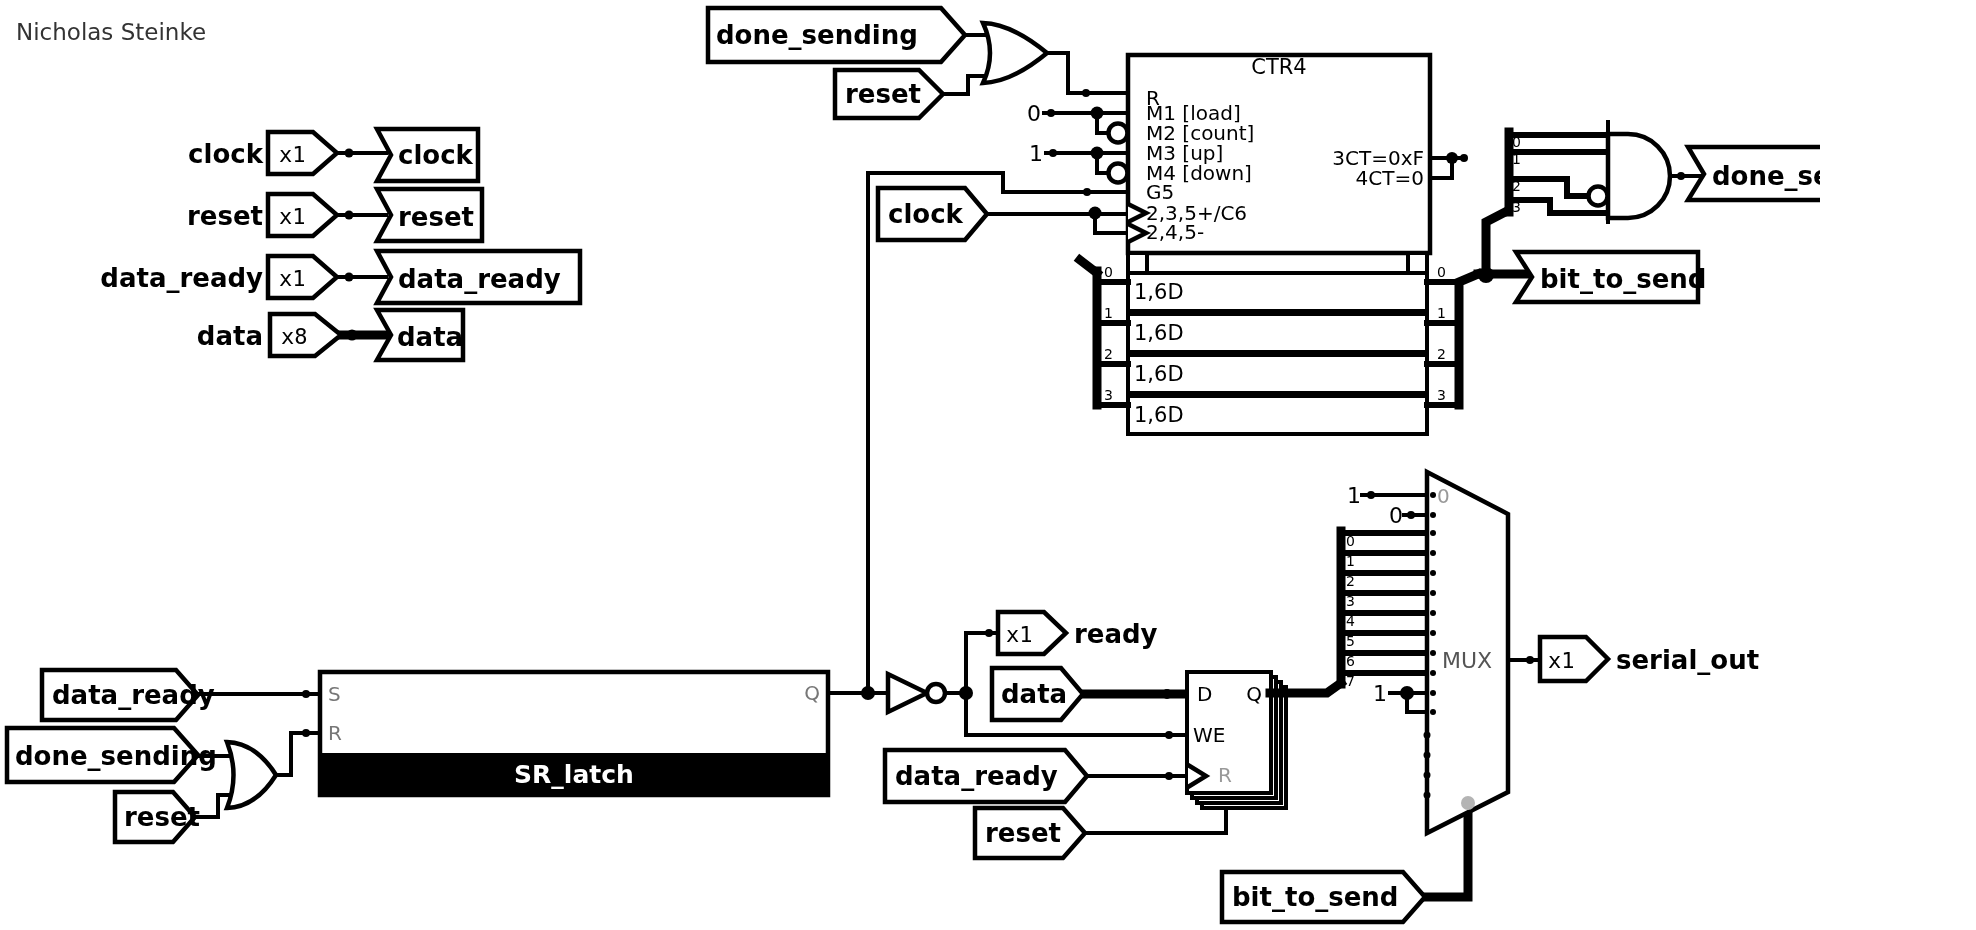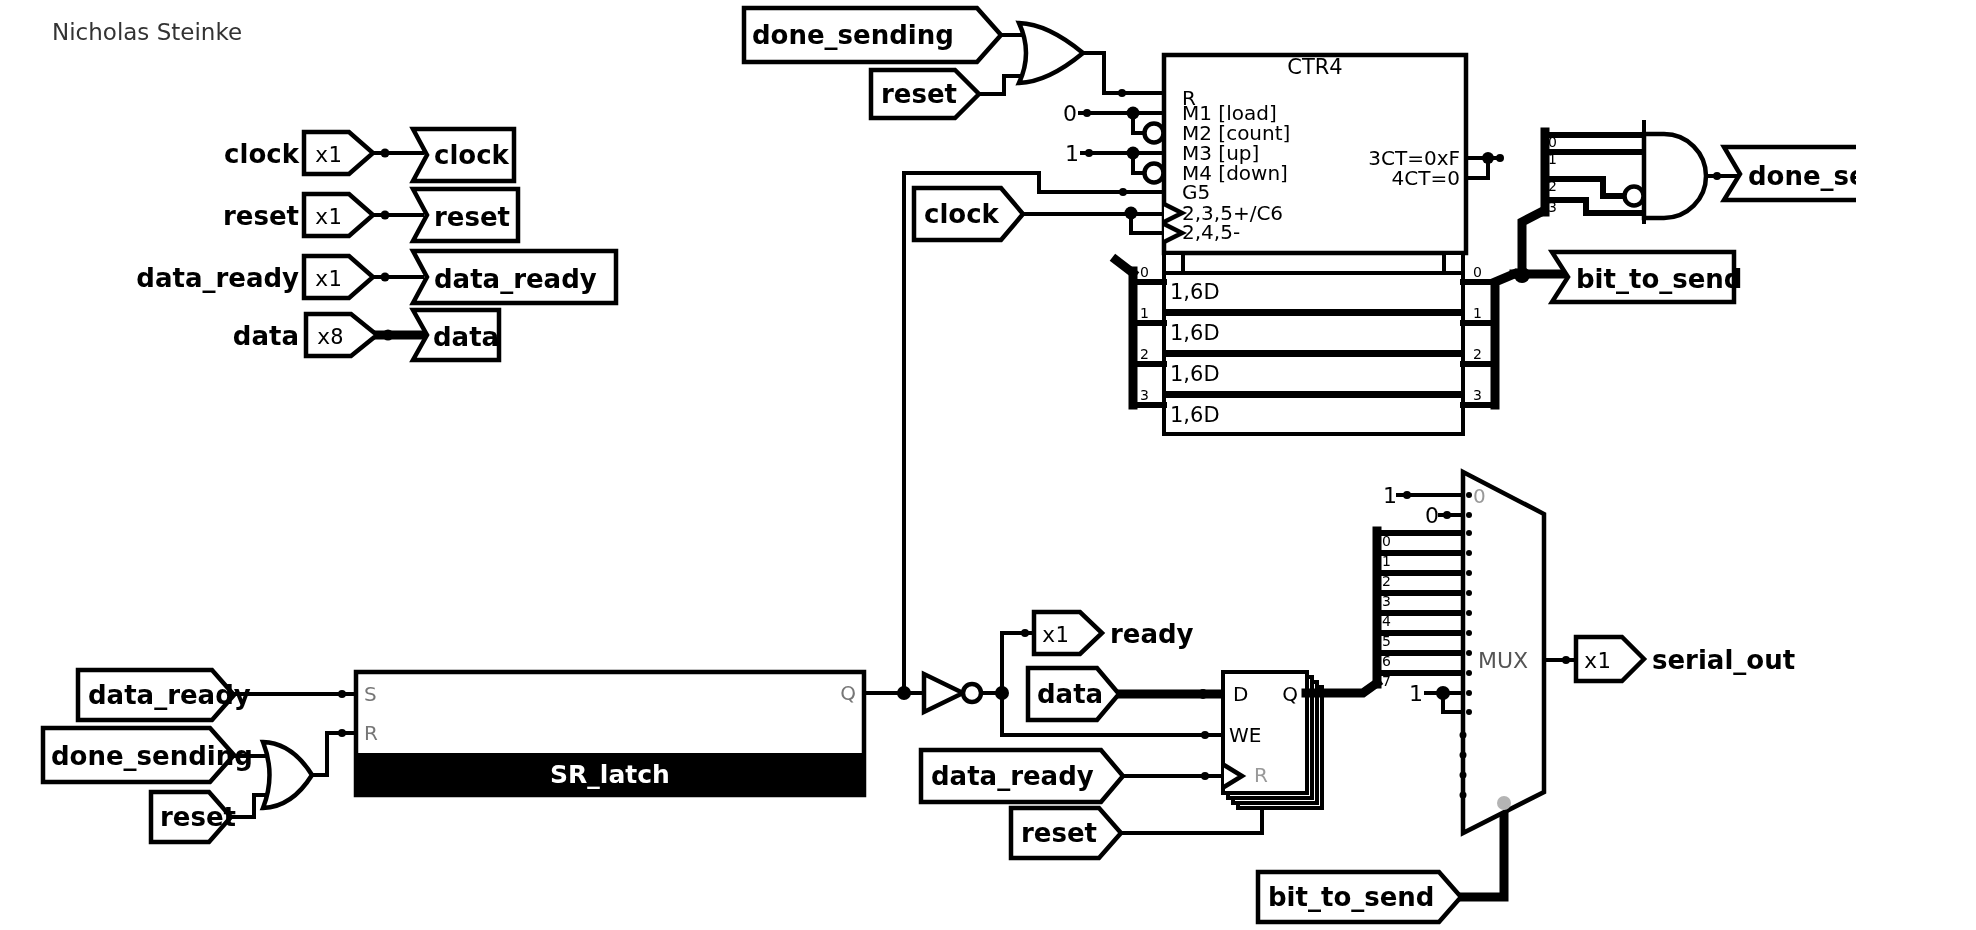--- a/index.html
+++ b/index.html
@@ -1,16 +1,16 @@
 <!DOCTYPE html>
 <html><head>
 <meta charset="utf-8">
 <style>
   html,body{margin:0;padding:0;background:#fff;}
-  .stage{position:relative;width:1820px;height:930px;background:#ffffff;overflow:hidden;margin-left:36px;}
+  .stage{position:relative;width:1820px;height:930px;background:#ffffff;overflow:hidden;}
   svg{display:block;}
   text{font-family:"DejaVu Sans",sans-serif;fill:#000;}
   .author{font-size:23px;fill:#333;}
   .portlabel{font-size:26px;font-weight:bold;}
   .tagtext{font-size:26px;font-weight:bold;}
   .monotext{font-family:"DejaVu Sans Mono",monospace;font-size:22px;}
   .pintext{font-size:20px;}
   .titletext{font-size:21px;}
   .celltext{font-size:21px;}
   .bitnum{font-size:14px;}

